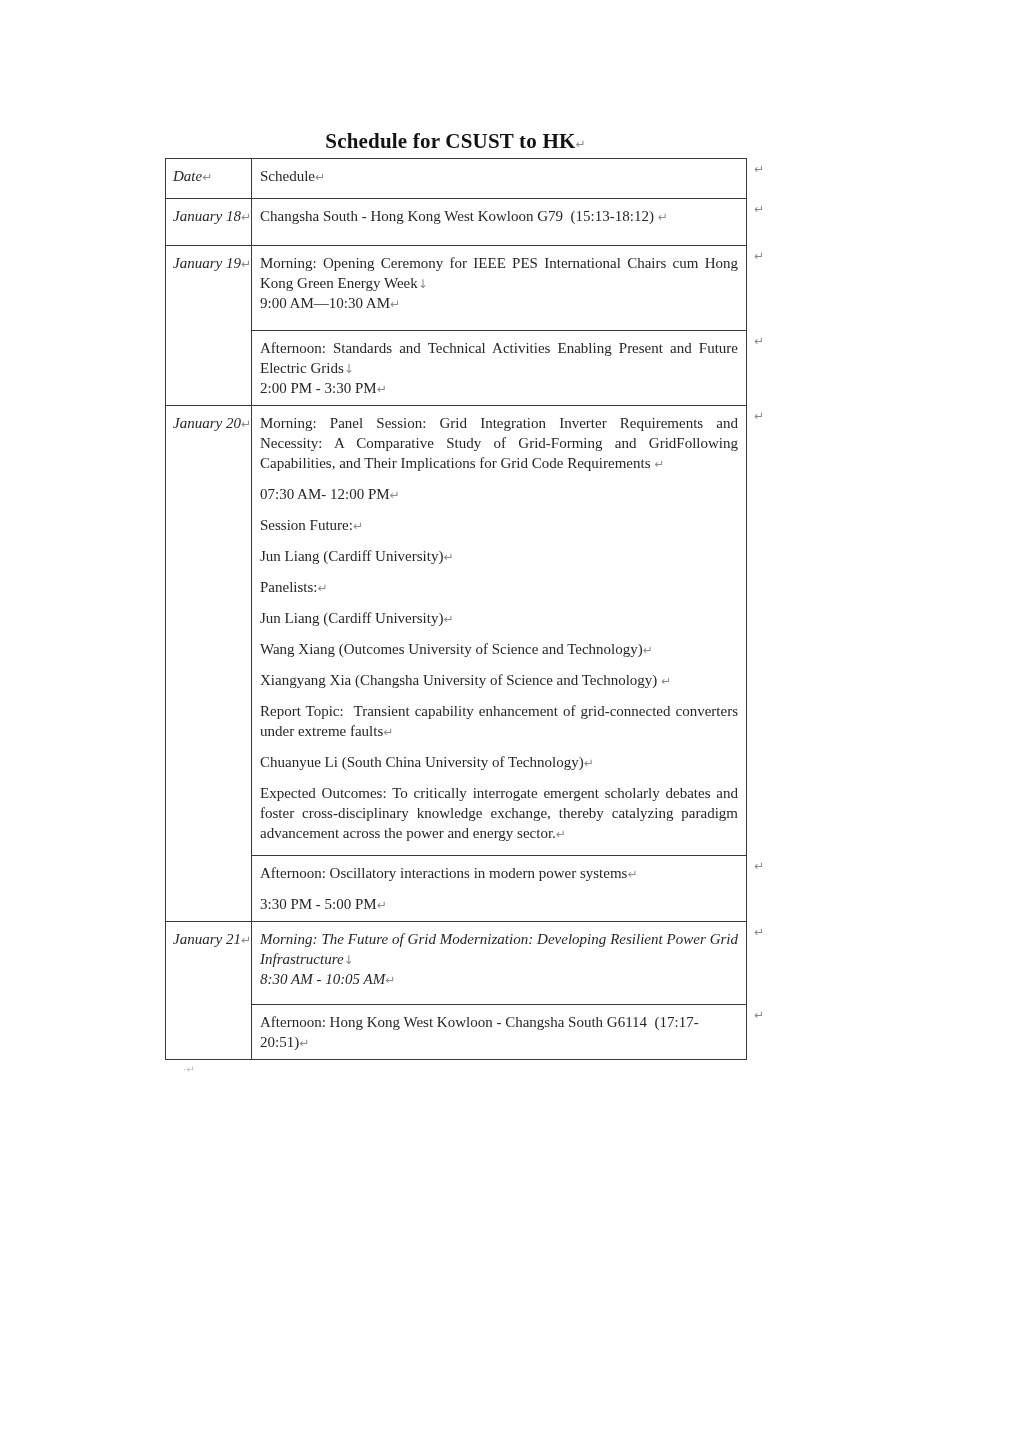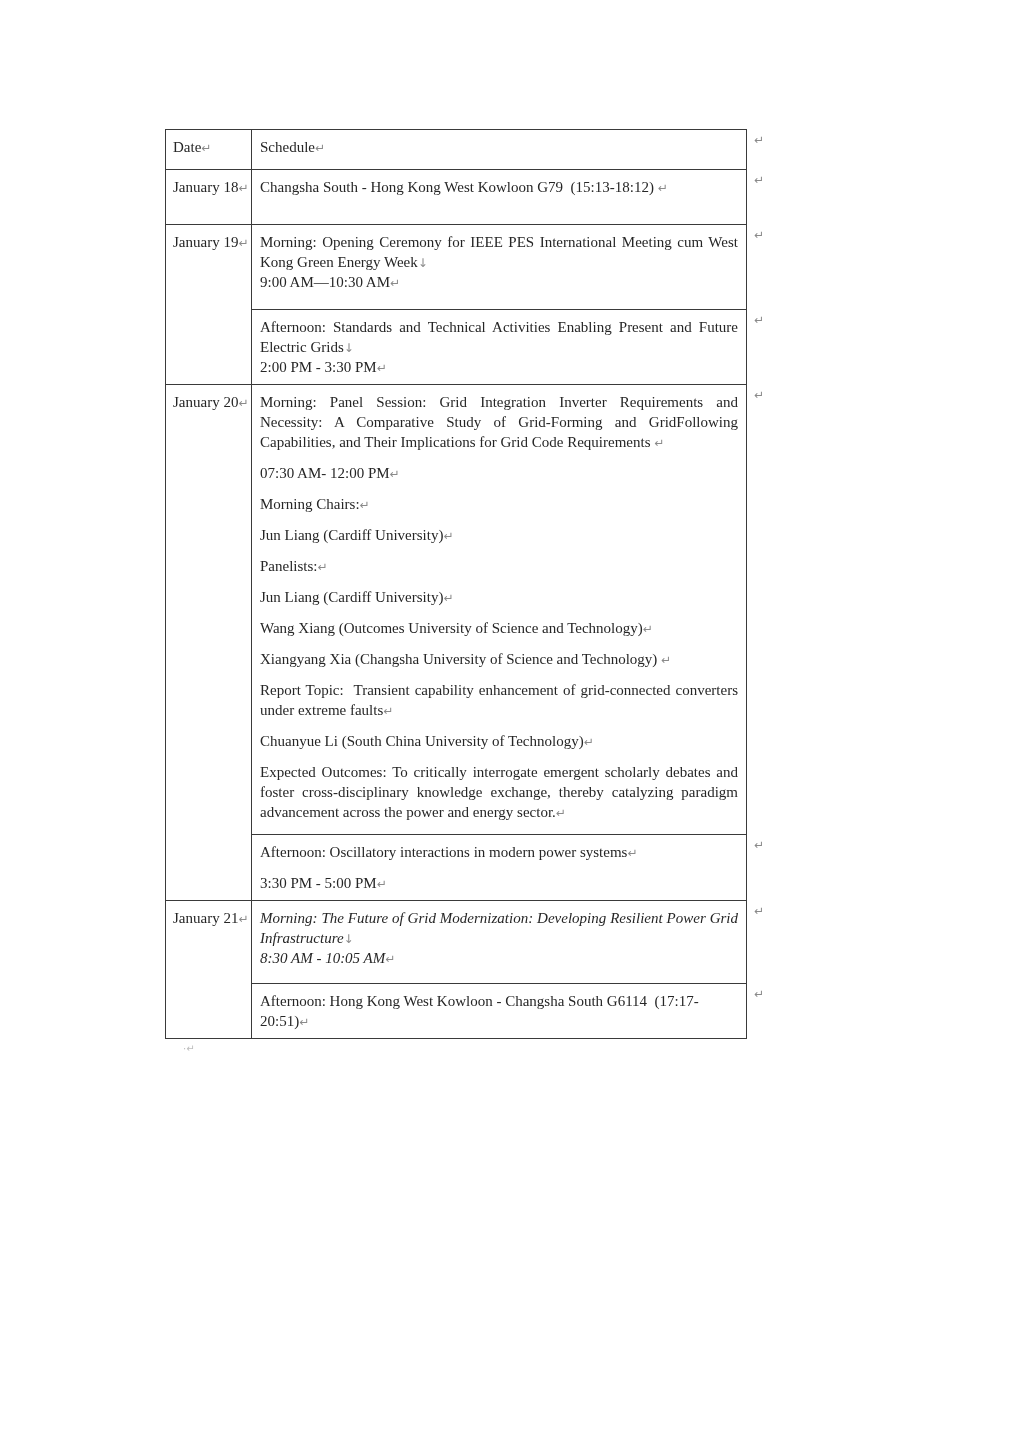--- a/index.html
+++ b/index.html
@@ -15,74 +15,75 @@
   .page{position:absolute;left:0;top:0;width:1024px;height:1448px;background:var(--c-bg);}
   .doc{position:absolute;left:165px;top:129px;width:581px;}
   .title-line{text-align:center;font-size:21px;font-weight:bold;color:#121212;
               letter-spacing:0.2px;margin-bottom:4px;white-space:nowrap;}
   .title-line .fmark{font-weight:normal;}
   table.schedule{border-collapse:collapse;table-layout:fixed;width:581px;}
   col.c-date{width:86px;}
   col.c-sched{width:495px;}
   td{border:1px solid var(--c-border);vertical-align:top;
      padding:7px 8px;font-size:15px;line-height:20px;}
-  .date-cell{padding-left:7px;white-space:nowrap;}
+  .date-cell{padding-left:7px;white-space:nowrap;font-style:italic;}
   .sched-cell{position:relative;}
   .r-head td{height:40px;}
   p.para{margin:0 0 11px 0;}
   p.para:last-of-type{margin-bottom:0;}
   p.justify{text-align:justify;}
   .fmark{color:var(--c-mark);font-family:"DejaVu Sans",sans-serif;
          font-size:12px;line-height:1;}
   .row-end{position:absolute;right:-18px;top:4px;font-size:12px;}
   .after-mark{margin:5px 0 0 18px;font-size:10px;color:#adadad;opacity:0.8;}
 </style>
 </head>
 <body>
 
 <div class="page">
   <div class="doc">
 
+    <div class="title-line"><span>Schedule for CSUST to HK</span><span class="fmark">↵</span></div>
 
     <table class="schedule">
       <colgroup>
         <col class="c-date">
         <col class="c-sched">
       </colgroup>
       <tbody>
         <tr class="r-head">
           <td class="date-cell"><span>Date</span><span class="fmark">↵</span></td>
           <td class="sched-cell"><span>Schedule</span><span class="fmark">↵</span><span class="fmark row-end">↵</span></td>
         </tr>
       <tr>
             <td class="date-cell" rowspan="1"><span>January 18</span><span class="fmark">↵</span></td>
-            <td class="sched-cell" style="height: 55px;">
+            <td class="sched-cell" style="height: 47px;">
               <p class="para"><span class="run">Changsha South - Hong Kong West Kowloon G79&nbsp; (15:13-18:12) </span><span class="fmark">↵</span></p>
               <span class="fmark row-end">↵</span>
             </td>
           </tr>
           <tr>
             <td class="date-cell" rowspan="2"><span>January 19</span><span class="fmark">↵</span></td>
             <td class="sched-cell" style="height: 85px;">
-              <p class="para justify"><span class="run">Morning: Opening Ceremony for IEEE PES International Meeting cum West Kong Green Energy Week</span><span class="fmark">↓</span><br><span class="run">9:00 AM—10:30 AM</span><span class="fmark">↵</span></p>
+              <p class="para justify"><span class="run">Morning: Opening Ceremony for IEEE PES International Chairs cum Hong Kong Green Energy Week</span><span class="fmark">↓</span><br><span class="run">9:00 AM—10:30 AM</span><span class="fmark">↵</span></p>
               <span class="fmark row-end">↵</span>
             </td>
           </tr>
           <tr>
             <td class="sched-cell" style="height: 63px;">
               <p class="para justify"><span class="run">Afternoon: Standards and Technical Activities Enabling Present and Future Electric Grids</span><span class="fmark">↓</span><br><span class="run">2:00 PM - 3:30 PM</span><span class="fmark">↵</span></p>
               <span class="fmark row-end">↵</span>
             </td>
           </tr>
           <tr>
             <td class="date-cell" rowspan="2"><span>January 20</span><span class="fmark">↵</span></td>
             <td class="sched-cell" style="height: 450px;">
               <p class="para justify"><span class="run">Morning: Panel Session: Grid Integration Inverter Requirements and Necessity: A Comparative Study of Grid-Forming and GridFollowing Capabilities, and Their Implications for Grid Code Requirements </span><span class="fmark">↵</span></p>
               <p class="para"><span class="run">07:30 AM- 12:00 PM</span><span class="fmark">↵</span></p>
-              <p class="para"><span class="run">Morning Chairs:</span><span class="fmark">↵</span></p>
+              <p class="para"><span class="run">Session Future:</span><span class="fmark">↵</span></p>
               <p class="para"><span class="run">Jun Liang (Cardiff University)</span><span class="fmark">↵</span></p>
               <p class="para"><span class="run">Panelists:</span><span class="fmark">↵</span></p>
               <p class="para"><span class="run">Jun Liang (Cardiff University)</span><span class="fmark">↵</span></p>
               <p class="para"><span class="run">Wang Xiang (Outcomes University of Science and Technology)</span><span class="fmark">↵</span></p>
               <p class="para"><span class="run">Xiangyang Xia (Changsha University of Science and Technology) </span><span class="fmark">↵</span></p>
               <p class="para justify"><span class="run">Report Topic:&nbsp; Transient capability enhancement of grid-connected converters under extreme faults</span><span class="fmark">↵</span></p>
               <p class="para"><span class="run">Chuanyue Li (South China University of Technology)</span><span class="fmark">↵</span></p>
               <p class="para justify"><span class="run">Expected Outcomes: To critically interrogate emergent scholarly debates and foster cross-disciplinary knowledge exchange, thereby catalyzing paradigm advancement across the power and energy sector.</span><span class="fmark">↵</span></p>
               <span class="fmark row-end">↵</span>
             </td>

